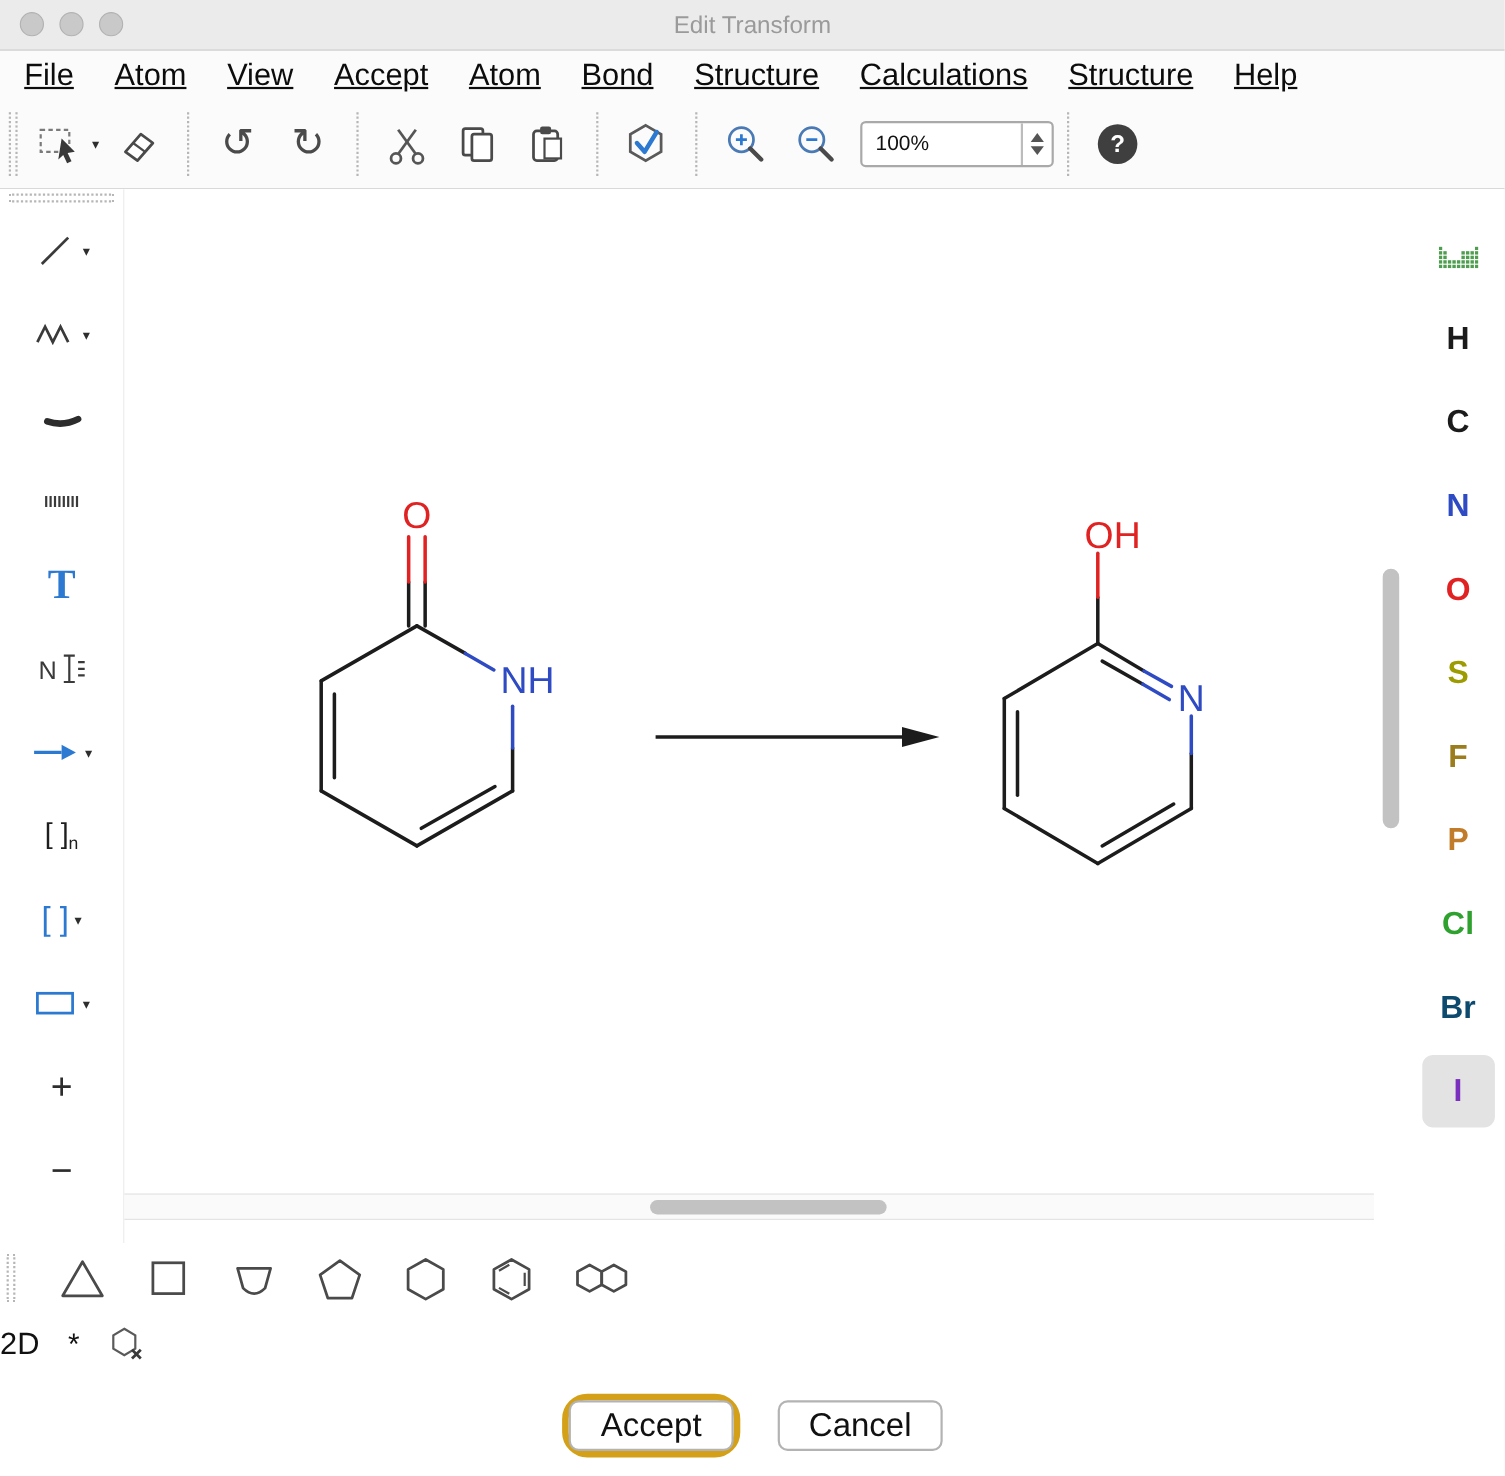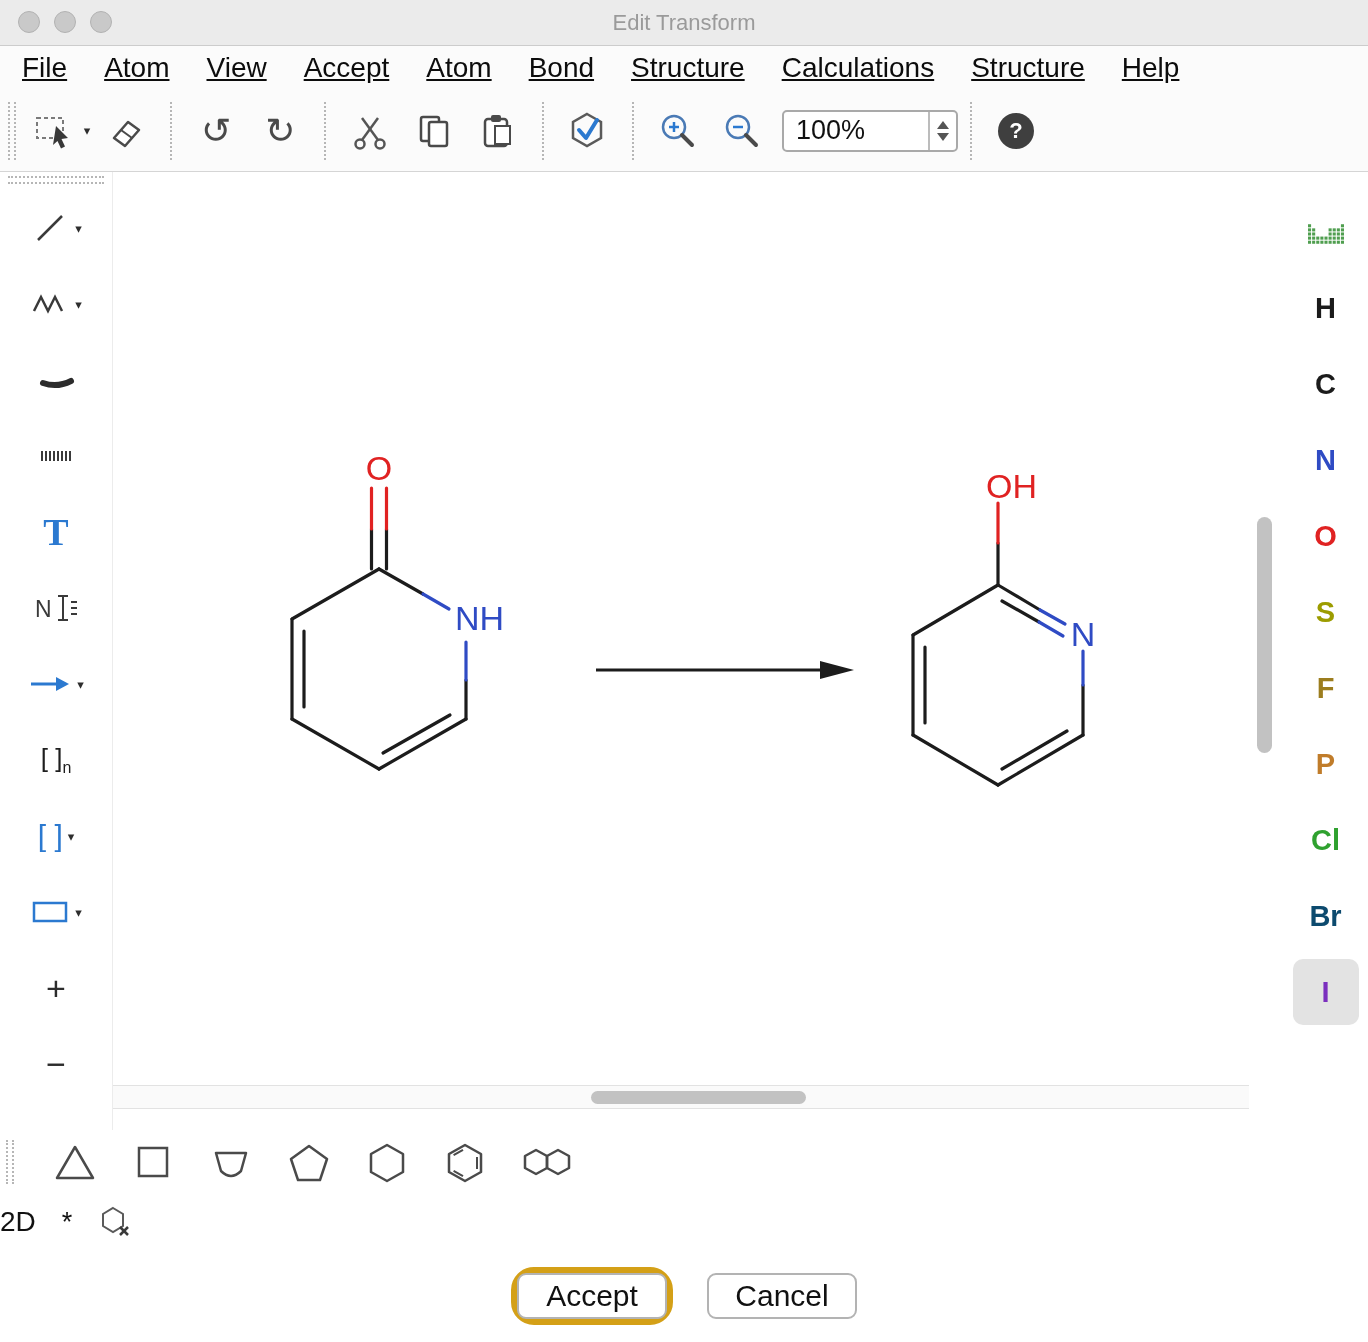--- a/index.html
+++ b/index.html
@@ -20,21 +20,21 @@
 
   
   .toolbar { height:82px; background:#fbfbfb; border-bottom:1px solid #d5d5d5; display:flex; align-items:center; padding-left:6px; }
   .v-handle { height:58px; width:8px; border-left:2px dotted #b6b6b6; border-right:2px dotted #b6b6b6; margin:0 14px 0 2px; }
   .tb-sep { height:58px; width:0; border-left:2px dotted #b6b6b6; margin:0 12px; }
   .tb-btn { min-width:64px; height:60px; display:flex; align-items:center; justify-content:center; gap:4px; }
   .glyph { font-family:"DejaVu Sans",sans-serif; font-size:36px; color:#4a4a4a; line-height:1; }
   .caret { font-size:13px; color:#2e2e2e; }
   .zoom-select { width:176px; height:42px; border:2px solid #a9a9a9; border-radius:5px; background:#fff;
                  display:flex; align-items:stretch; margin-left:8px; overflow:hidden; }
-  .zoom-value { flex:1; font-size:27px; color:#111; display:flex; align-items:center; padding-left:12px; }
+  .zoom-value { flex:1; font-size:19px; color:#111; display:flex; align-items:center; padding-left:12px; }
   .stepper { width:28px; border-left:2px solid #bcbcbc; display:flex; flex-direction:column; align-items:center; justify-content:center; gap:4px; }
   .tri-up { width:0; height:0; border-left:6px solid transparent; border-right:6px solid transparent; border-bottom:8px solid #555; }
   .tri-down { width:0; height:0; border-left:6px solid transparent; border-right:6px solid transparent; border-top:8px solid #555; }
   .help-btn { width:36px; height:36px; border-radius:50%; background:#3f3f3f; display:flex; align-items:center; justify-content:center; }
   .help-btn span { color:#fff; font-size:22px; font-weight:bold; font-family:"Liberation Sans",sans-serif; }
 
   
   .main { display:flex; height:958px; background:#fff; }
   .left-tools { width:112px; background:#fff; display:flex; flex-direction:column; align-items:center; padding-top:4px; }
   .h-handle { width:96px; height:8px; border-top:2px dotted #b6b6b6; border-bottom:2px dotted #b6b6b6; margin-bottom:6px; }

